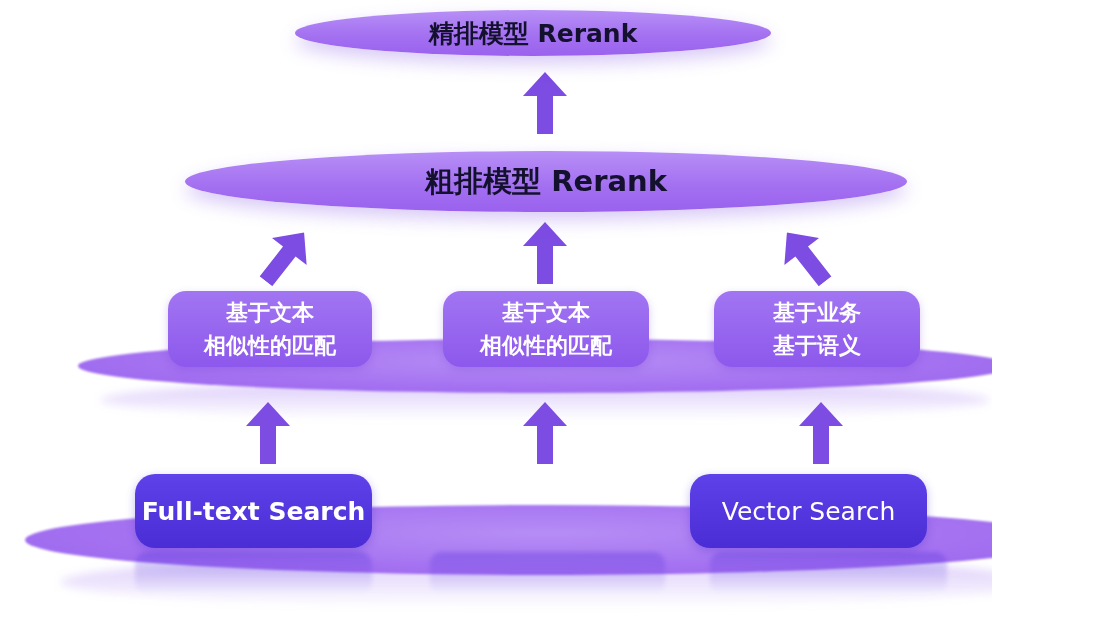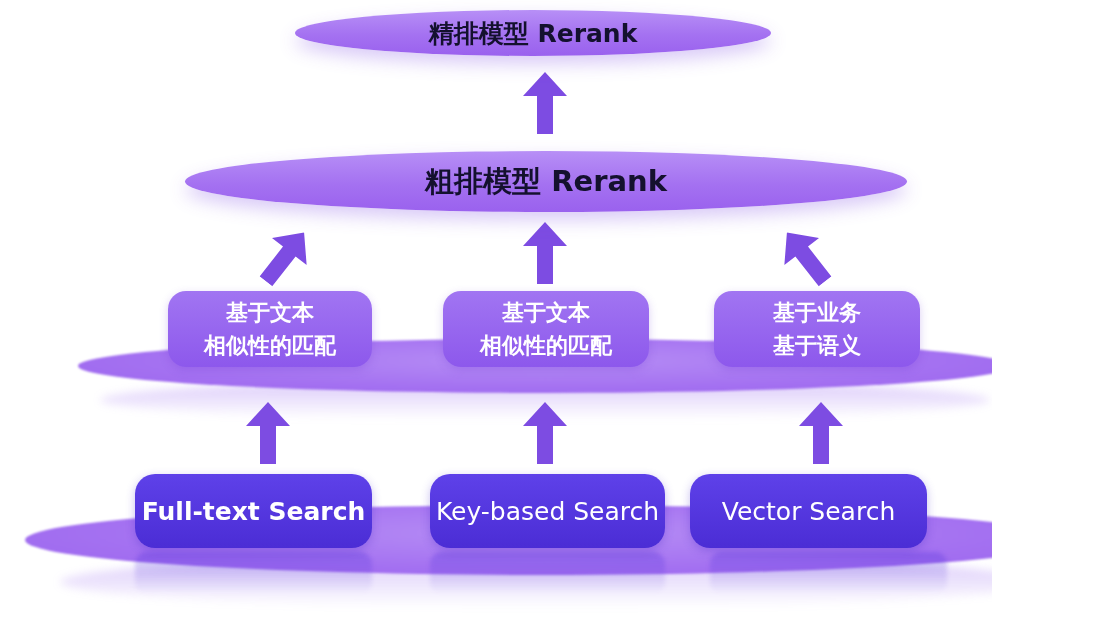--- a/index.html
+++ b/index.html
@@ -181,23 +181,20 @@
         <polygon points="22,0 44,24 30,24 30,62 14,62 14,24 0,24"></polygon>
       </svg>
   </div>
 
   <div class="platform platform-bottom"></div>
   <div class="platform-reflection reflect-bottom"></div>
 
   <div class="search-box search-1">
     <span>Full-text Search</span>
   </div>
-  <div class="search-box search-2">
-    <span>Key-based Search</span>
-  </div>
   <div class="search-box search-3">
     <span>Vector Search</span>
   </div>
 
   <div class="search-reflection sref-1"></div>
   <div class="search-reflection sref-2"></div>
   <div class="search-reflection sref-3"></div>
 
 </div>
 

